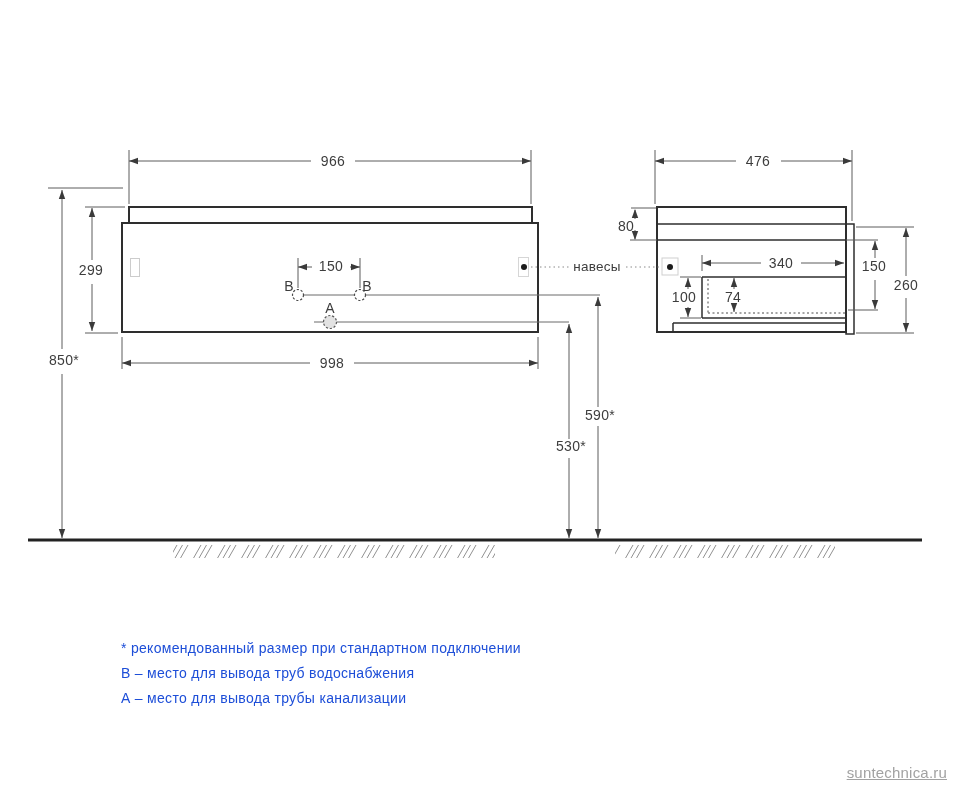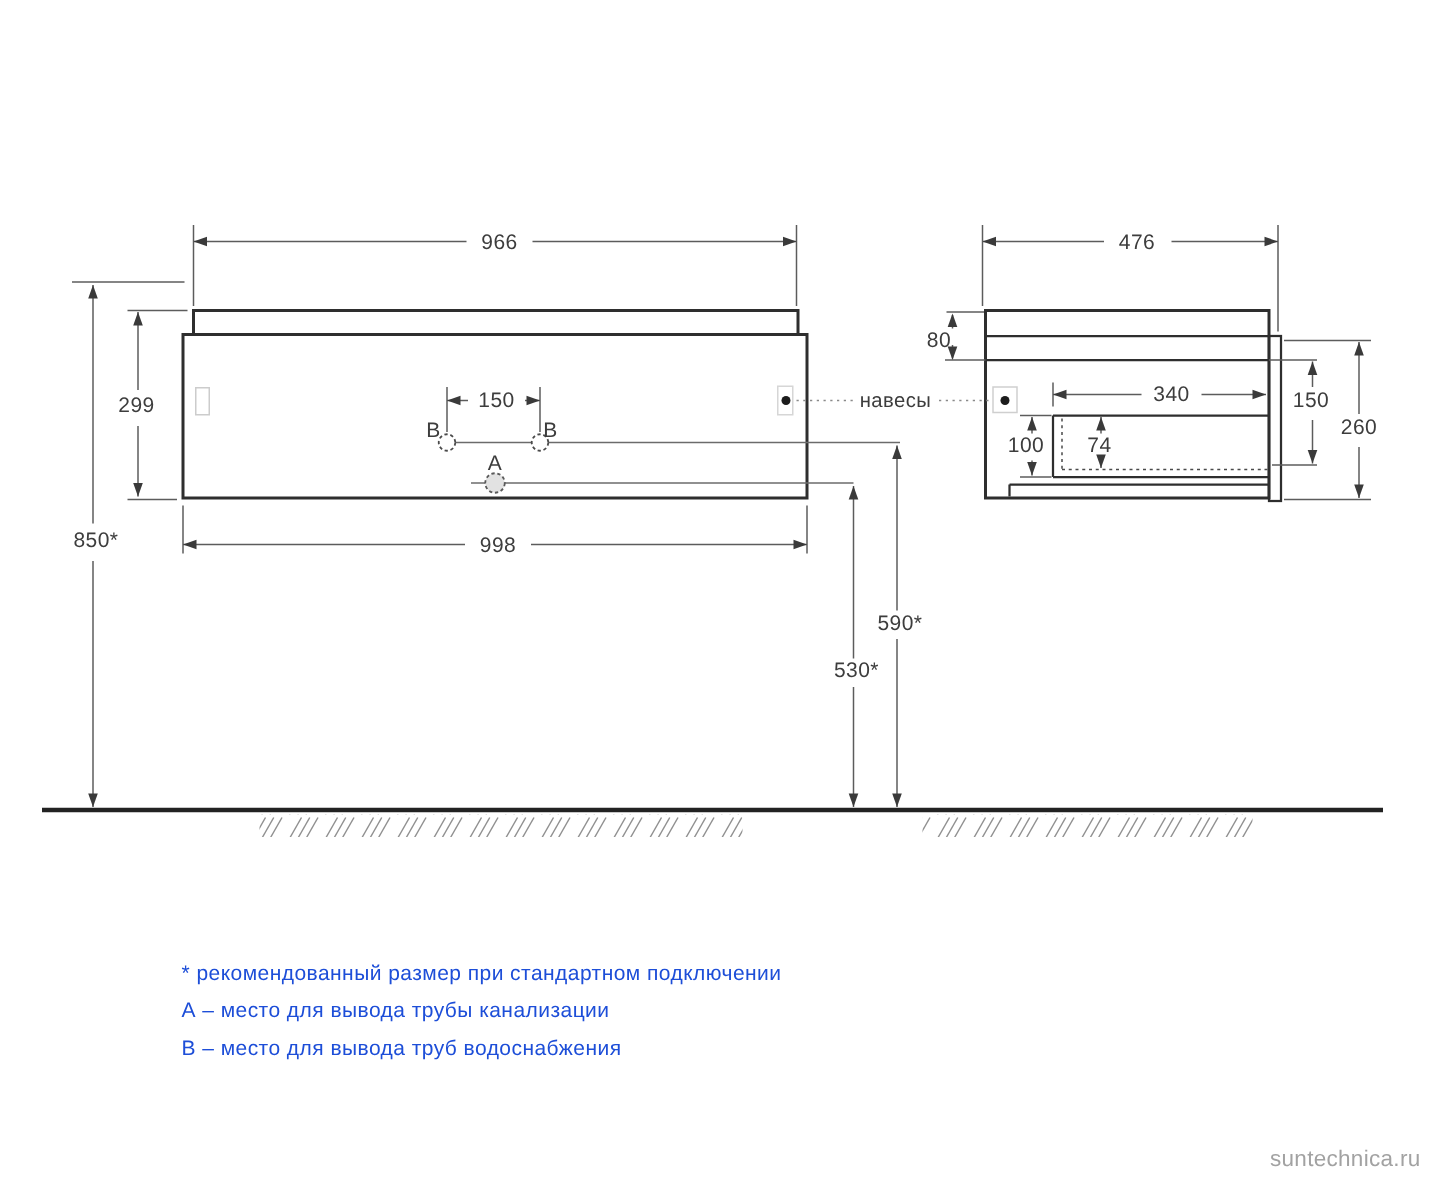--- a/index.html
+++ b/index.html
@@ -4,21 +4,21 @@
 <style>
   html,body{margin:0;padding:0;background:#ffffff;}
   .page{position:relative;width:960px;height:792px;background:#ffffff;overflow:hidden;
         font-family:"Liberation Sans","DejaVu Sans",sans-serif;}
   .drawing-svg{position:absolute;left:0;top:0;}
   .drawing-svg text{font-family:"Liberation Sans","DejaVu Sans",sans-serif;font-size:14px;
         fill:#3d3d3d;text-anchor:middle;letter-spacing:.3px;}
   .drawing-svg text.small{font-size:13.5px;}
   .notes{position:absolute;left:121px;top:636px;color:#1d4ed8;font-size:14px;
          line-height:25px;letter-spacing:.3px;}
-  .watermark{position:absolute;right:13px;top:764px;font-size:15px;color:#a2a2a2;letter-spacing:.2px;}
+  .watermark{position:absolute;right:13px;top:764px;font-size:15px;color:#a2a2a2;letter-spacing:.2px;text-decoration:underline;}
 </style>
 </head>
 <body>
 
 <div class="page">
 
 <svg class="drawing-svg" width="970" height="620" viewBox="0 0 970 620">
   <defs>
     <pattern id="hatch" width="24" height="16" patternUnits="userSpaceOnUse">
       <line x1="1" y1="15" x2="9" y2="1" stroke="#909090" stroke-width="1"></line>
@@ -183,19 +183,19 @@
     <text x="781" y="267.5">340</text>
     <text x="684" y="301.5">100</text>
     <text x="733" y="301.5">74</text>
     <text x="874" y="271">150</text>
     <text x="906" y="289.5">260</text>
   </g>
 </svg>
 
   <div class="notes">
     <div>* рекомендованный размер при стандартном подключении</div>
+    <div>В – место для вывода труб водоснабжения</div>
     <div>А – место для вывода трубы канализации</div>
-    <div>В – место для вывода труб водоснабжения</div>
   </div>
 
   <div class="watermark">suntechnica.ru</div>
 
 </div>
 
 </body></html>

